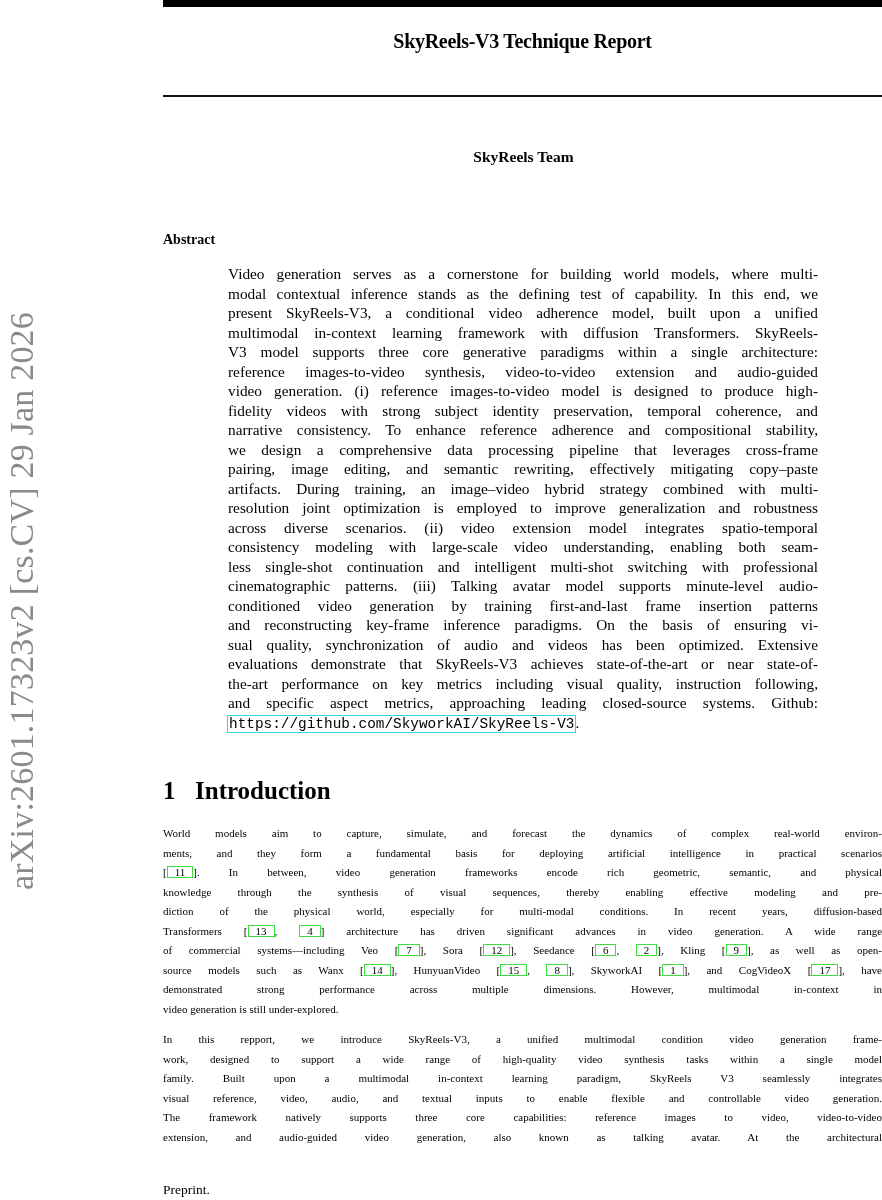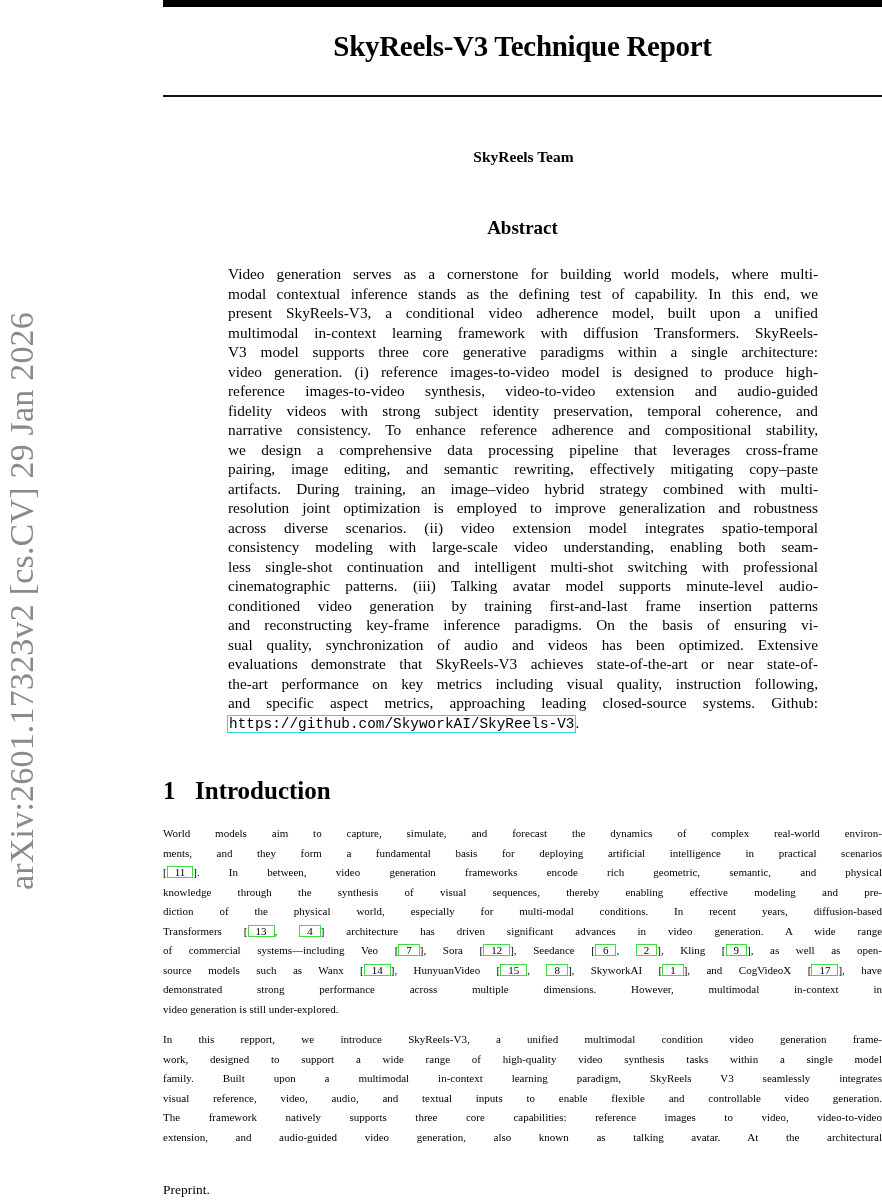--- a/index.html
+++ b/index.html
@@ -1,25 +1,25 @@
 <!DOCTYPE html>
 <html><head>
 <meta charset="utf-8">
 <style>
   html, body { margin: 0; padding: 0; background: #ffffff; }
   body { width: 882px; height: 1200px; position: relative; overflow: hidden;
          font-family: "Liberation Serif", "DejaVu Serif", serif; color: #000; }
   .top-rule { position: absolute; left: 163px; top: 0; width: 719px; height: 7px; background: #000; }
   .title { position: absolute; left: 163px; top: 30px; width: 719px; text-align: center;
-           font-weight: bold; font-size: 29px; letter-spacing: -0.3px; }
+           font-weight: bold; font-size: 20px; letter-spacing: -0.3px; }
   .title-rule { position: absolute; left: 163px; top: 95px; width: 719px; height: 2px; background: #111; }
   .author { position: absolute; left: 164px; top: 148px; width: 719px; text-align: center;
             font-weight: bold; font-size: 15.5px; }
-  .abstract-heading { position: absolute; left: 163px; top: 217px; width: 719px; text-align: center;
-                      font-weight: bold; font-size: 19px; }
+  .abstract-heading { position: absolute; left: 163px; top: 232px; width: 719px; text-align: left;
+                      font-weight: bold; font-size: 14px; }
   .abstract-body { position: absolute; left: 228px; top: 264px; width: 590px;
                    font-size: 15.3px; line-height: 19.5px; }
   .abstract-body .line { display: block; white-space: nowrap; text-align: justify; text-align-last: justify; height: 19.5px; }
   .abstract-body .line.last { text-align-last: left; }
   .link { font-family: "Liberation Mono", "DejaVu Sans Mono", monospace; font-size: 14.4px;
           outline: 1.5px solid #2bd6e6; outline-offset: 0px; padding: 0 1px; }
   .section-heading { position: absolute; left: 163px; top: 777px; font-weight: bold; font-size: 25px; }
   .section-heading .num { display: inline-block; width: 32px; }
   .para { position: absolute; left: 163px; width: 719px; font-size: 11px; line-height: 19.5px; }
   .para .line { display: block; white-space: nowrap; text-align: justify; text-align-last: justify; height: 19.5px; }
@@ -40,22 +40,22 @@
 <div class="author">SkyReels Team</div>
 
 <div class="abstract-heading">Abstract</div>
 
 <div class="abstract-body">
   <span class="line">Video generation serves as a cornerstone for building world models, where multi-</span>
   <span class="line">modal contextual inference stands as the defining test of capability. In this end, we</span>
   <span class="line">present SkyReels-V3, a conditional video adherence model, built upon a unified</span>
   <span class="line">multimodal in-context learning framework with diffusion Transformers. SkyReels-</span>
   <span class="line">V3 model supports three core generative paradigms within a single architecture:</span>
+  <span class="line">reference images-to-video synthesis, video-to-video extension and audio-guided</span>
   <span class="line">video generation. (i) reference images-to-video model is designed to produce high-</span>
-  <span class="line">reference images-to-video synthesis, video-to-video extension and audio-guided</span>
   <span class="line">fidelity videos with strong subject identity preservation, temporal coherence, and</span>
   <span class="line">narrative consistency. To enhance reference adherence and compositional stability,</span>
   <span class="line">we design a comprehensive data processing pipeline that leverages cross-frame</span>
   <span class="line">pairing, image editing, and semantic rewriting, effectively mitigating copy–paste</span>
   <span class="line">artifacts. During training, an image–video hybrid strategy combined with multi-</span>
   <span class="line">resolution joint optimization is employed to improve generalization and robustness</span>
   <span class="line">across diverse scenarios.  (ii) video extension model integrates spatio-temporal</span>
   <span class="line">consistency modeling with large-scale video understanding, enabling both seam-</span>
   <span class="line">less single-shot continuation and intelligent multi-shot switching with professional</span>
   <span class="line">cinematographic patterns. (iii) Talking avatar model supports minute-level audio-</span>

